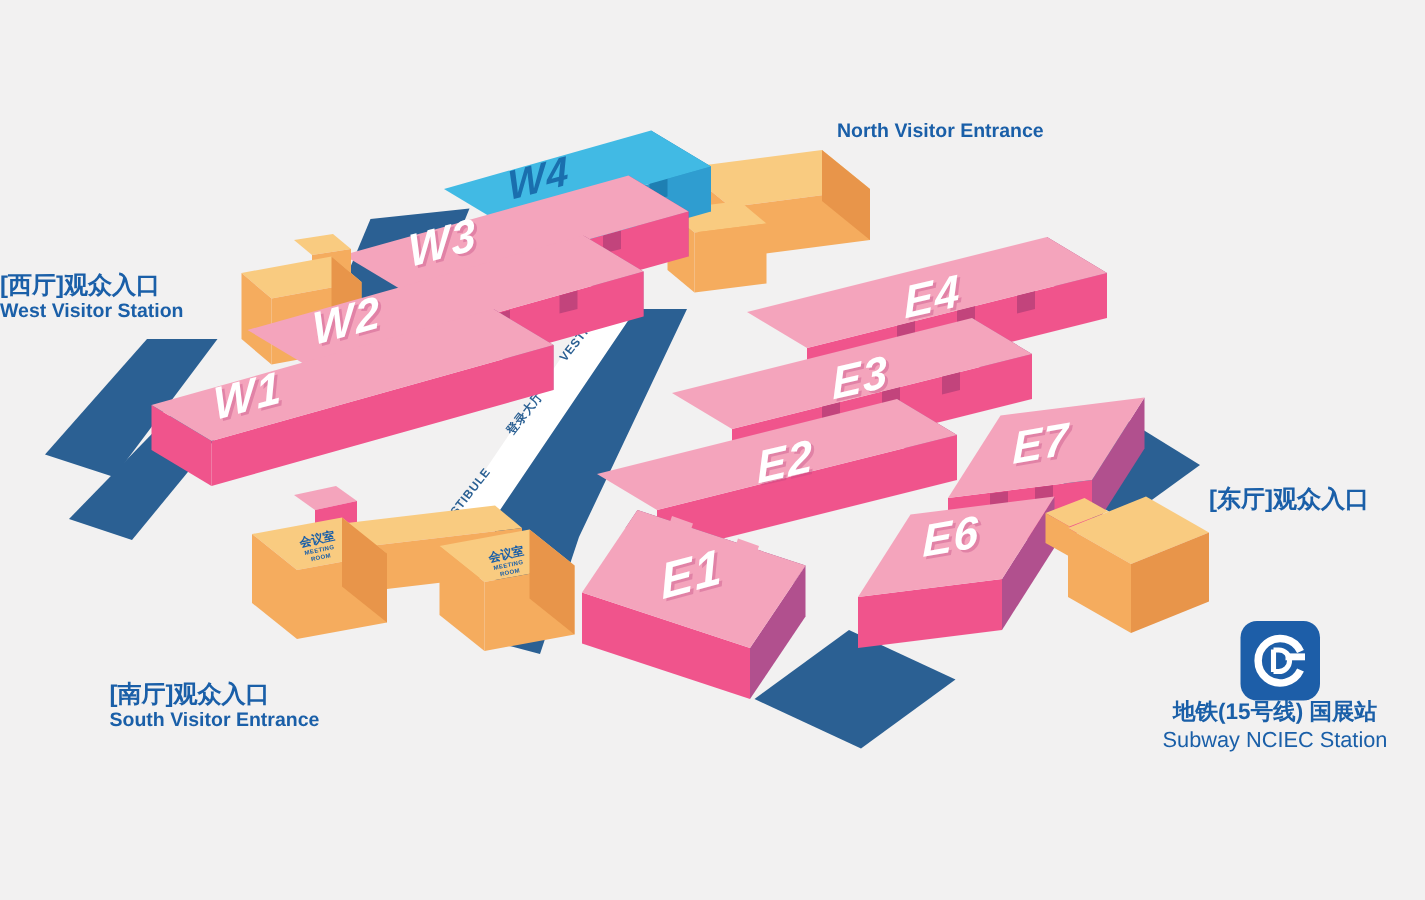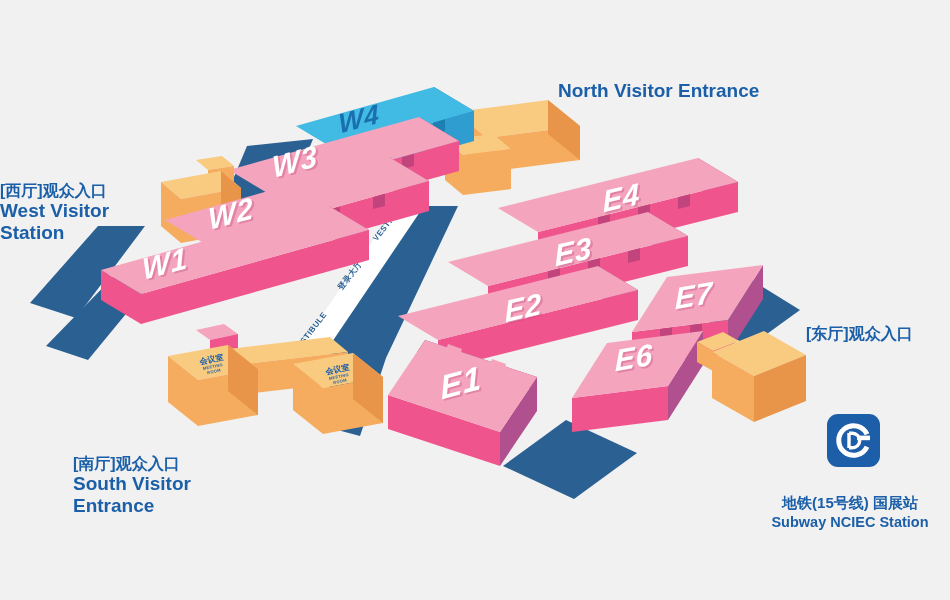--- a/index.html
+++ b/index.html
@@ -1,24 +1,24 @@
 <!DOCTYPE html>
 <html><head>
 <meta charset="utf-8">
 <style>
   html,body{margin:0;padding:0;}
   body{font-family:"Liberation Sans","DejaVu Sans",sans-serif;}
   .stage{position:relative;width:950px;height:600px;background:#F2F1F1;overflow:hidden;}
   svg{position:absolute;left:0;top:0;}
   .entrance-label{position:absolute;color:#1A5FA8;line-height:1.15;}
   .entrance-label .cn{font-size:16px;font-weight:bold;display:block;}
-  .entrance-label .en{font-size:19px;font-weight:bold;display:block;}
-  .subway-label{position:absolute;color:#1A5FA8;text-align:center;line-height:1.25;margin-top:28px;}
+  .entrance-label .en{font-size:13px;font-weight:bold;display:block;}
+  .subway-label{position:absolute;color:#1A5FA8;text-align:center;line-height:1.25;}
   .subway-label .cn{font-size:15px;font-weight:bold;display:block;}
-  .subway-label .en{font-size:14.5px;font-weight:bold;display:block;}
+  .subway-label .en{font-size:14.5px;font-weight:normal;display:block;}
   .hall-label{font-weight:bold;font-style:italic;fill:#FFFFFF;letter-spacing:1px;
     text-shadow:2px 2px 0 rgba(190,70,125,.35);}
   .hall-label-blue{font-weight:bold;font-style:italic;fill:#1A6FAE;letter-spacing:1px;}
   .strip-text{font-size:8px;font-weight:bold;fill:#2B6093;letter-spacing:.5px;}
   .meet-cn{font-size:8px;font-weight:bold;fill:#1A5FA8;}
   .meet-en{font-size:4px;font-weight:bold;fill:#1A5FA8;letter-spacing:.3px;}
 </style>
 </head>
 <body>
 

